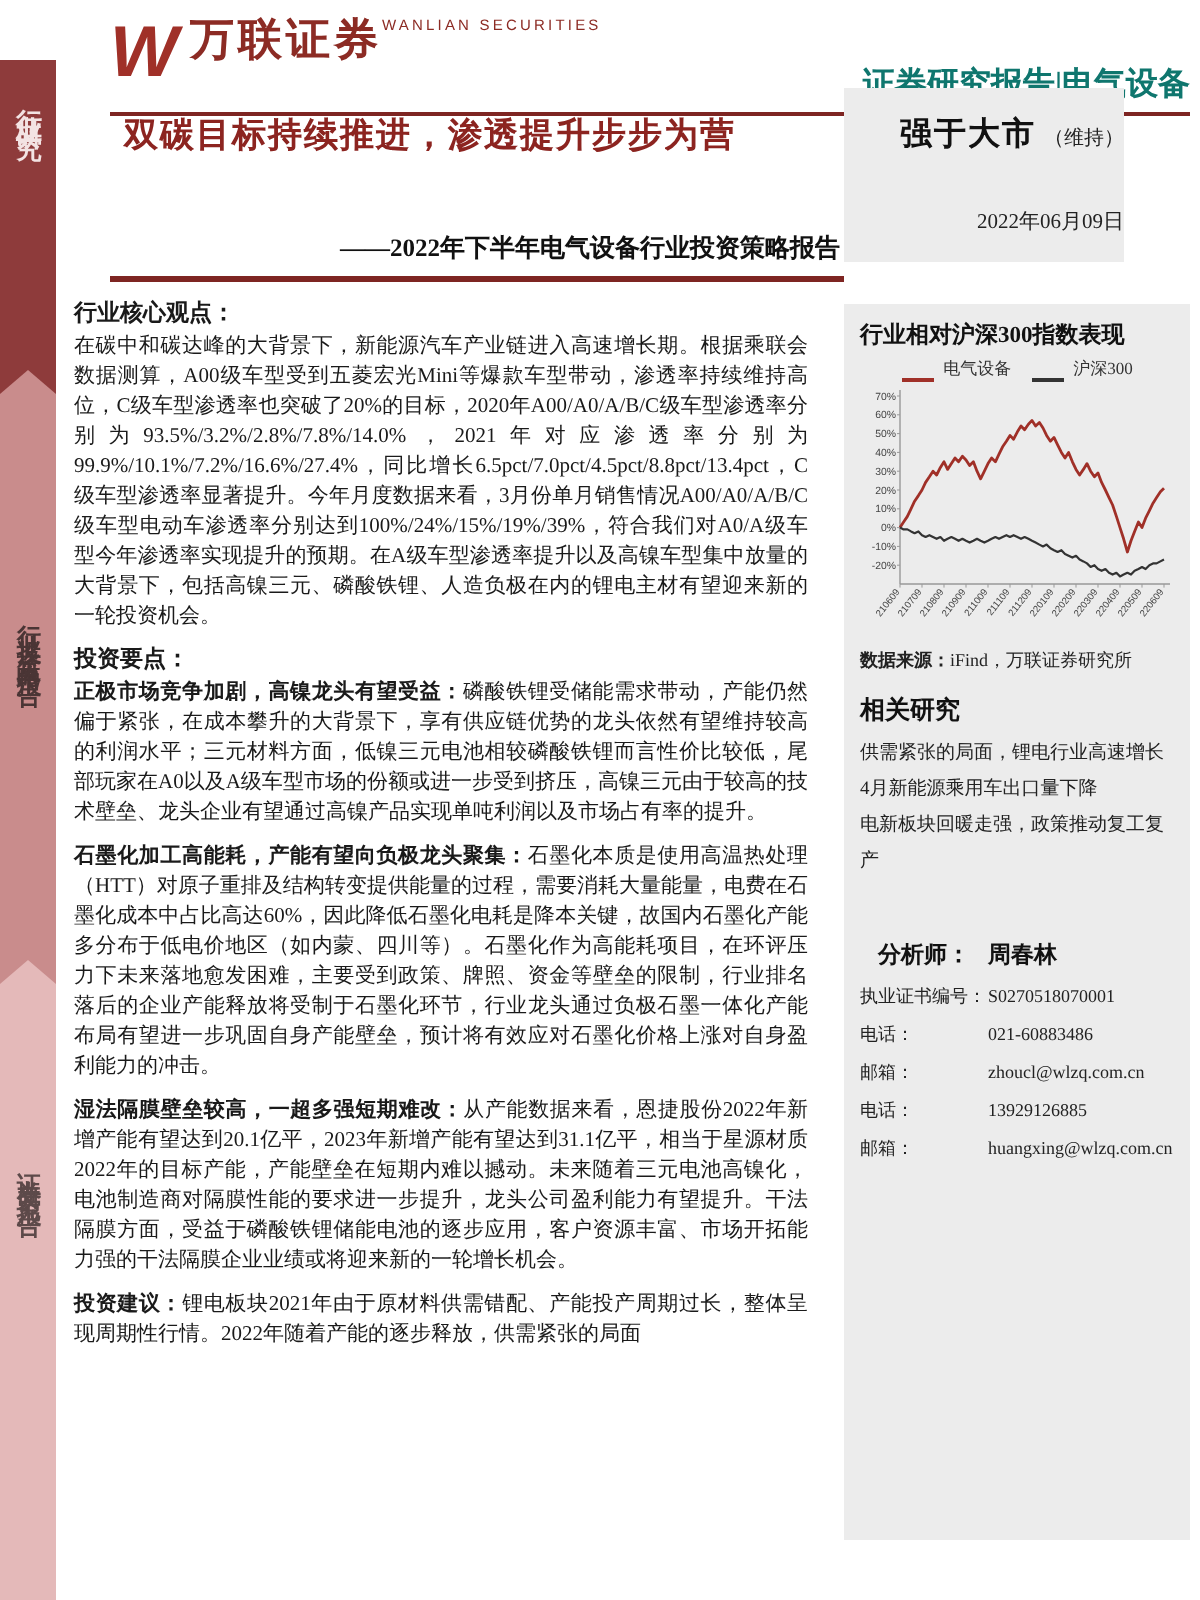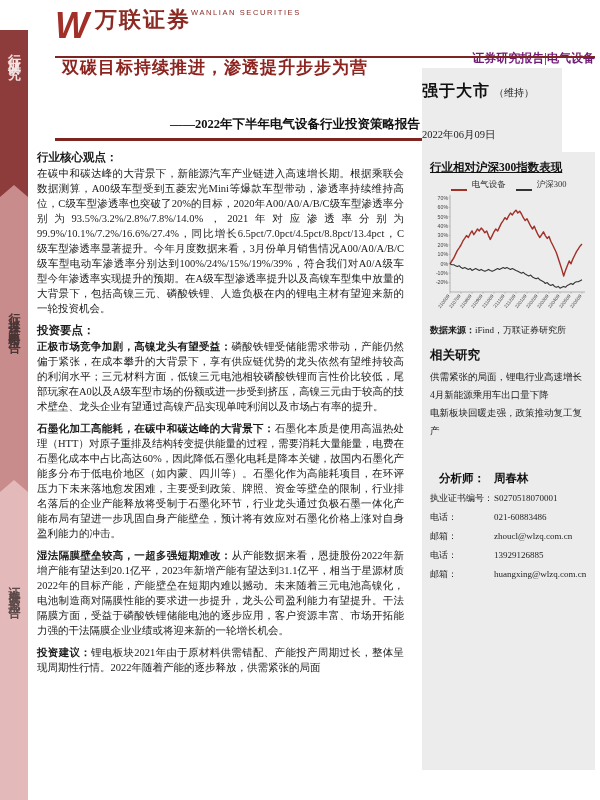--- a/index.html
+++ b/index.html
@@ -18,42 +18,42 @@
   .r1 .vtext { color:#f3e3e3; font-size:13px; margin-top:14px; }
   .r2 .vtext { color:#4a3535; font-size:12px; margin-top:118px; }
   .r3 .vtext { color:#5d4a4a; font-size:12px; margin-top:96px; }
 
   
   .logo { position:absolute; left:55px; top:8px; display:flex; align-items:flex-start; }
   .logo-w { font-family:"Liberation Sans", sans-serif; font-weight:bold; font-style:italic; font-size:36px; line-height:36px; color:#a03028; margin-right:6px; }
   .logo-col { display:flex; flex-direction:row; }
   .logo-cn { font-size:22px; font-weight:bold; color:#8c2b24; letter-spacing:2px; line-height:24px; }
   .logo-en { font-family:"Liberation Sans", sans-serif; font-size:7.5px; color:#8c2b24; letter-spacing:1.6px; }
-  .category { position:absolute; right:5px; top:50px; font-size:12px; font-weight:bold; color:#701a75; }
+  .category { position:absolute; right:5px; top:32px; font-size:16px; font-weight:bold; color:#0f766e; }
   .header-rule { position:absolute; left:55px; right:5px; top:56px; height:2px; background:#7e2522; }
 
   .title { position:absolute; left:62px; top:56px; width:356px; font-size:17px; font-weight:bold; color:#8c2420; letter-spacing:1px; }
   .subtitle { position:absolute; left:55px; top:116px; width:365px; text-align:right; font-size:12.5px; font-weight:bold; color:#111; }
   .title-rule { position:absolute; left:55px; top:138px; width:367px; height:3px; background:#7e2522; }
 
-  .rating-box { position:absolute; left:422px; top:68px; width:140px; height:87px; background:#ececec; text-align:left; }
+  .rating-box { position:absolute; left:422px; top:44px; width:140px; height:87px; background:#ececec; text-align:right; }
   .rating { margin-top:13px; }
   .rating-main { font-size:16px; font-weight:bold; color:#111; letter-spacing:1px; }
   .rating-note { font-size:10px; color:#222; }
   .date { margin-top:26px; font-size:10.5px; color:#222; }
 
   
   .content { position:absolute; left:37px; top:150px; width:367px; font-size:10.5px; line-height:15px; color:#1a1a1a; text-align:justify; }
   .sec-heading { font-weight:bold; font-size:11.5px; margin-bottom:1px; }
   .content p { margin-bottom:7px; }
   .content p b { font-weight:bold; }
 
   
   .panel { position:absolute; left:422px; top:152px; width:173px; height:618px; background:#ececec; padding:8px 8px 0 8px; }
-  .chart-title { font-size:11.5px; font-weight:bold; color:#111; margin-bottom:4px;text-decoration:underline; }
+  .chart-title { font-size:11.5px; font-weight:bold; color:#111; margin-bottom:4px; }
   .legend { display:flex; justify-content:center; gap:10px; font-size:8.5px; color:#333; margin-bottom:1px; }
   .legend-item { display:flex; align-items:flex-end; gap:5px; }
   .legend-line { display:inline-block; width:16px; height:2px; }
   .chart-svg { display:block; width:157px; height:130px; }
   .source { font-size:9px; color:#222; margin-top:2px; }
   .source b { font-weight:bold; }
   .related-heading { font-size:12.5px; font-weight:bold; color:#111; margin-top:10px; margin-bottom:4px; }
   .related-item { font-size:9.5px; color:#222; line-height:18px; }
 
   .analyst { margin-top:28px; }
@@ -100,21 +100,21 @@
       <span class="rating-note">（维持）</span>
     </div>
     <div class="date">2022年06月09日</div>
   </div>
 
   <main class="content">
     <div class="sec-heading">行业核心观点：</div>
     <p>在碳中和碳达峰的大背景下，新能源汽车产业链进入高速增长期。根据乘联会数据测算，A00级车型受到五菱宏光Mini等爆款车型带动，渗透率持续维持高位，C级车型渗透率也突破了20%的目标，2020年A00/A0/A/B/C级车型渗透率分别为93.5%/3.2%/2.8%/7.8%/14.0%，2021年对应渗透率分别为99.9%/10.1%/7.2%/16.6%/27.4%，同比增长6.5pct/7.0pct/4.5pct/8.8pct/13.4pct，C级车型渗透率显著提升。今年月度数据来看，3月份单月销售情况A00/A0/A/B/C级车型电动车渗透率分别达到100%/24%/15%/19%/39%，符合我们对A0/A级车型今年渗透率实现提升的预期。在A级车型渗透率提升以及高镍车型集中放量的大背景下，包括高镍三元、磷酸铁锂、人造负极在内的锂电主材有望迎来新的一轮投资机会。</p>
     <div class="sec-heading">投资要点：</div>
     <p><b>正极市场竞争加剧，高镍龙头有望受益：</b><span>磷酸铁锂受储能需求带动，产能仍然偏于紧张，在成本攀升的大背景下，享有供应链优势的龙头依然有望维持较高的利润水平；三元材料方面，低镍三元电池相较磷酸铁锂而言性价比较低，尾部玩家在A0以及A级车型市场的份额或进一步受到挤压，高镍三元由于较高的技术壁垒、龙头企业有望通过高镍产品实现单吨利润以及市场占有率的提升。</span></p>
-    <p><b>石墨化加工高能耗，在碳中和碳达峰的大背景下：</b><span>石墨化本质是使用高温热处理（HTT）对原子重排及结构转变提供能量的过程，需要消耗大量能量，电费在石墨化成本中占比高达60%，因此降低石墨化电耗是降本关键，故国内石墨化产能多分布于低电价地区（如内蒙、四川等）。石墨化作为高能耗项目，在环评压力下未来落地愈发困难，主要受到政策、牌照、资金等壁垒的限制，行业排名落后的企业产能释放将受制于石墨化环节，行业龙头通过负极石墨一体化产能布局有望进一步巩固自身产能壁垒，预计将有效应对石墨化价格上涨对自身盈利能力的冲击。</span></p>
+    <p><b>石墨化加工高能耗，产能有望向负极龙头聚集：</b><span>石墨化本质是使用高温热处理（HTT）对原子重排及结构转变提供能量的过程，需要消耗大量能量，电费在石墨化成本中占比高达60%，因此降低石墨化电耗是降本关键，故国内石墨化产能多分布于低电价地区（如内蒙、四川等）。石墨化作为高能耗项目，在环评压力下未来落地愈发困难，主要受到政策、牌照、资金等壁垒的限制，行业排名落后的企业产能释放将受制于石墨化环节，行业龙头通过负极石墨一体化产能布局有望进一步巩固自身产能壁垒，预计将有效应对石墨化价格上涨对自身盈利能力的冲击。</span></p>
     <p><b>湿法隔膜壁垒较高，一超多强短期难改：</b><span>从产能数据来看，恩捷股份2022年新增产能有望达到20.1亿平，2023年新增产能有望达到31.1亿平，相当于星源材质2022年的目标产能，产能壁垒在短期内难以撼动。未来随着三元电池高镍化，电池制造商对隔膜性能的要求进一步提升，龙头公司盈利能力有望提升。干法隔膜方面，受益于磷酸铁锂储能电池的逐步应用，客户资源丰富、市场开拓能力强的干法隔膜企业业绩或将迎来新的一轮增长机会。</span></p>
     <p><b>投资建议：</b><span>锂电板块2021年由于原材料供需错配、产能投产周期过长，整体呈现周期性行情。2022年随着产能的逐步释放，供需紧张的局面</span></p>
   </main>
 
   <aside class="panel">
     <div class="chart-title">行业相对沪深300指数表现</div>
     <div class="legend">
       <span class="legend-item">
         <span class="legend-line" id="leg0" style="background: rgb(160, 48, 40);"></span>
         <span>电气设备</span>

